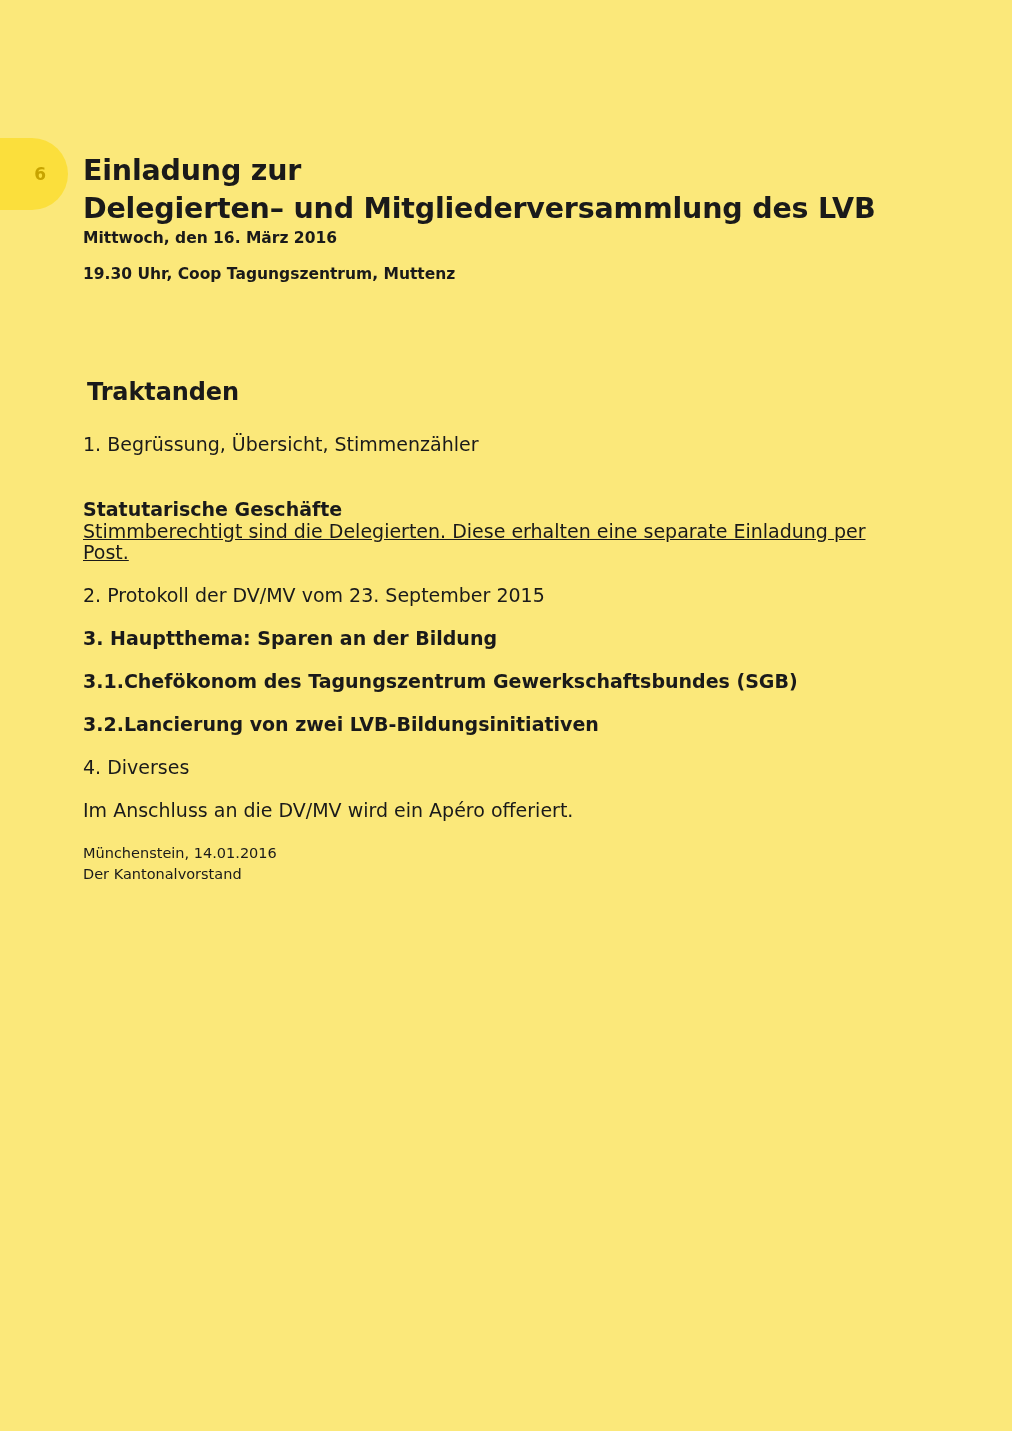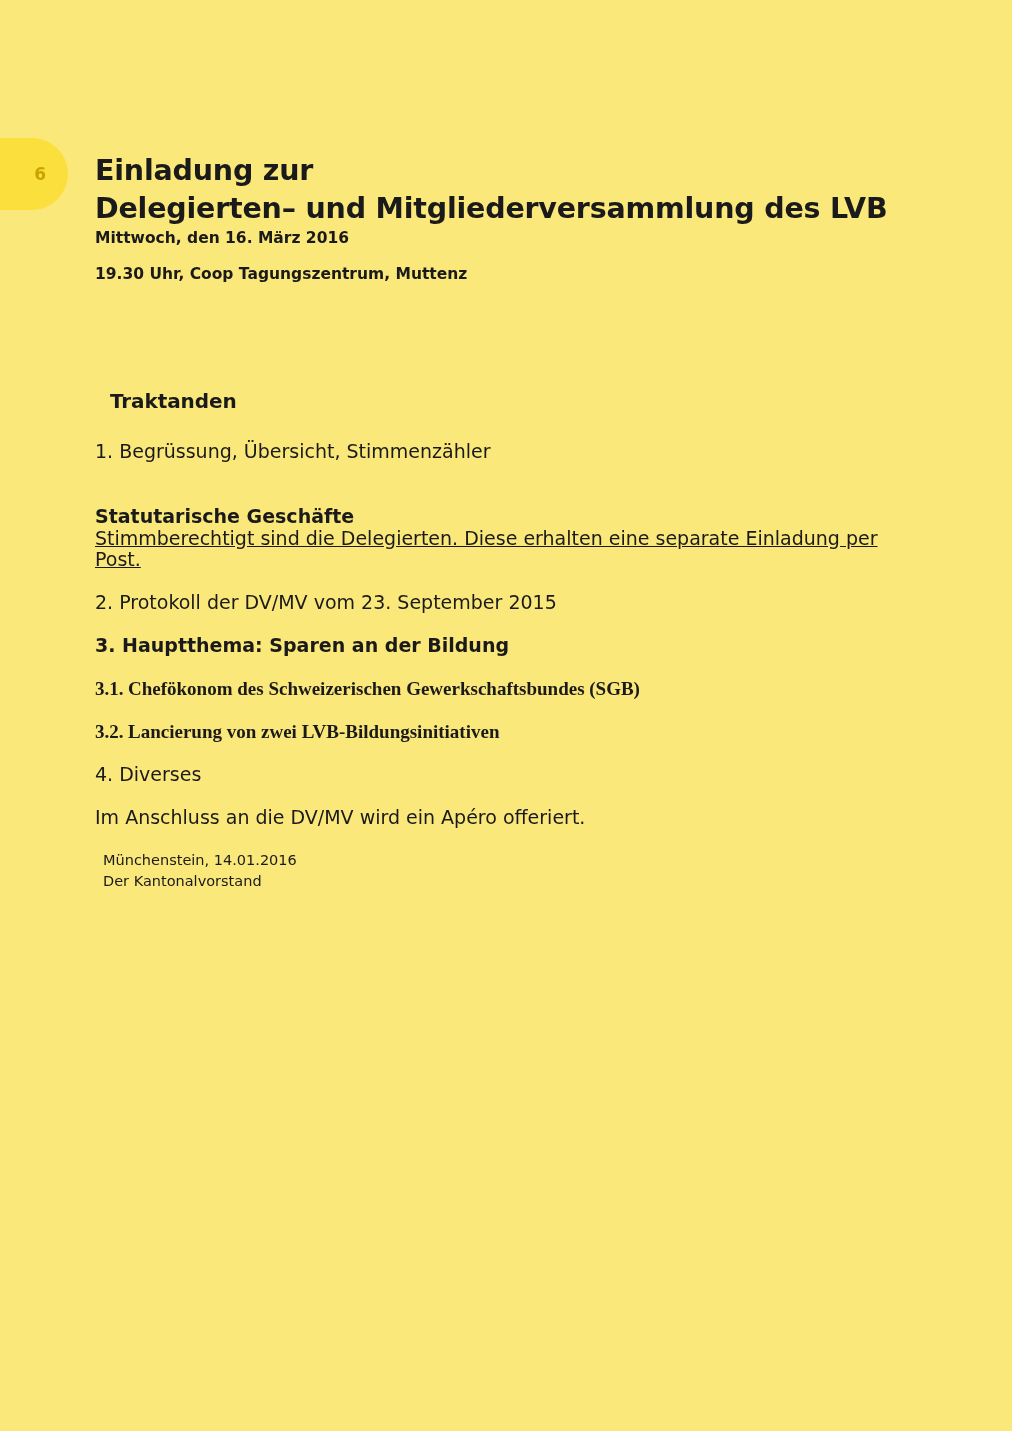--- a/index.html
+++ b/index.html
@@ -34,21 +34,21 @@
     right: 22px;
     top: 50%;
     transform: translateY(-50%);
     font-size: 17px;
     font-weight: bold;
     color: #c7a400;
   }
 
   .content {
     position: absolute;
-    left: 95px;
+    left: 83px;
     top: 0;
     width: 830px;
   }
 
   h1.title {
     margin: 0;
     padding-top: 152px;
     font-size: 28.5px;
     line-height: 38px;
     font-weight: bold;
@@ -59,23 +59,23 @@
   .subhead {
     font-size: 15.5px;
     font-weight: bold;
     line-height: 20px;
   }
   .subhead.second {
     margin-top: 16px;
   }
 
   h2.section-title {
-    margin: 15px;
+    margin: 4px;
     padding-top: 90px;
-    font-size: 20px;
+    font-size: 24px;
     font-weight: bold;
     letter-spacing: -0.1px;
   }
 
   .agenda {
     margin-top: 28px;
   }
   .item {
     font-size: 19px;
     line-height: 21px;
@@ -89,37 +89,36 @@
     display: block;
     text-decoration: underline;
   }
   .item.group {
     margin-bottom: 22px;
   }
   .item.group .b { margin-bottom: 1px; margin-top: 44px; }
 
   .numbered {
     display: flex;
-    font-family: Liberation Serif, serif;
   }
   .numbered .lead {
     font-weight: bold;
     min-width: 33px;
   }
   .numbered .body {
     font-weight: bold;
   }
   .numbered .body .l2 { display: block; }
 
   .signoff {
     font-size: 14.5px;
     line-height: 21px;
     margin-top: 22px;
   }
-  .signoff span { display: block; margin-left: 8px; }
+  .signoff span { display: block; }
 </style>
 </head>
 <body>
 
 <div class="page-badge">
   <span class="num">6</span>
 </div>
 
 <div class="content">
 
@@ -145,21 +144,21 @@
     <div class="item">2. Protokoll der DV/MV vom 23. September 2015</div>
 
 
     <div class="item">
       <span class="b">3. Hauptthema: Sparen an der Bildung</span>
     </div>
 
     <div class="item numbered">
       <span class="lead">3.1.</span>
       <span class="body">
-        <span class="l2">Chefökonom des Schweizerischen Gewerkschaftsbundes (SGB)</span>
+        <span class="l2">Chefökonom des Tagungszentrum Gewerkschaftsbundes (SGB)</span>
       </span>
     </div>
 
     <div class="item numbered">
       <span class="lead">3.2.</span>
       <span class="body">
         <span class="l2">Lancierung von zwei LVB-Bildungsinitiativen</span>
       </span>
     </div>
 

